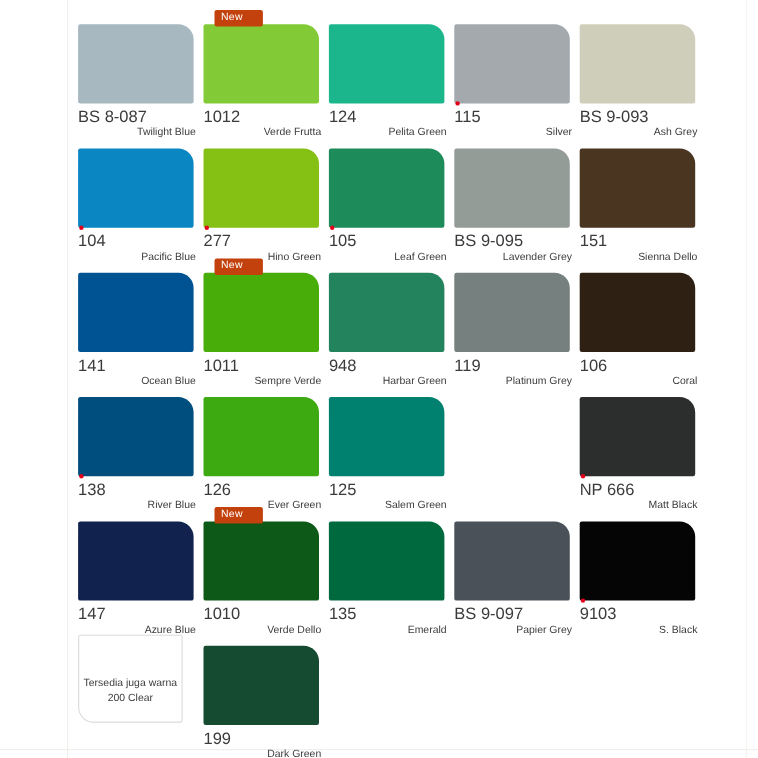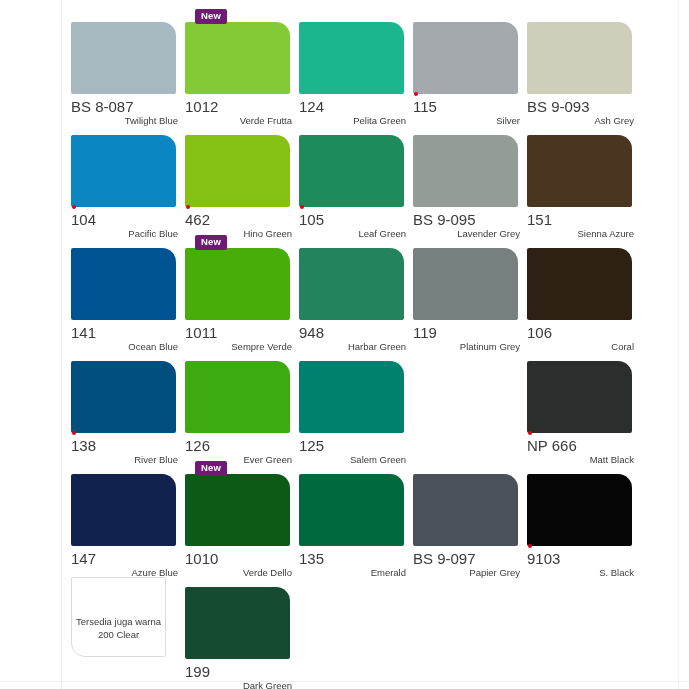--- a/index.html
+++ b/index.html
@@ -79,26 +79,26 @@
     top: 16px;
     width: 105px;
     height: 72px;
     border-radius: 2px 14px 2px 2px;
   }
 
   .newbadge {
     position: absolute;
     left: 10px;
     top: 3px;
-    background: #701a75;
+    background: #c2410c;
     color: #ffffff;
     font-size: 9.5px;
-    font-weight: bold;
+    font-weight: normal;
     line-height: 12px;
-    padding: 1px 6px 2px 6px;
+    padding: 1px 18px 2px 6px;
     border-radius: 2px;
     letter-spacing: 0.2px;
     z-index: 4;
   }
 
   .labelrow {
     position: absolute;
     left: 0;
     top: 92px;
     width: 107px;
@@ -211,21 +211,21 @@
           <div class="labelrow">
             <span class="dot"></span>
             <span class="code">104</span>
             <span class="name">Pacific Blue</span>
           </div>
         </div>
         <div class="cell c1">
           <div class="swatch" style="background: rgb(133, 192, 20);"></div>
           <div class="labelrow">
             <span class="dot"></span>
-            <span class="code">462</span>
+            <span class="code">277</span>
             <span class="name">Hino Green</span>
           </div>
         </div>
         <div class="cell c2">
           <div class="swatch" style="background: rgb(29, 140, 90);"></div>
           <div class="labelrow">
             <span class="dot"></span>
             <span class="code">105</span>
             <span class="name">Leaf Green</span>
           </div>
@@ -234,21 +234,21 @@
           <div class="swatch" style="background: rgb(148, 156, 151);"></div>
           <div class="labelrow">
             <span class="code">BS 9-095</span>
             <span class="name">Lavender Grey</span>
           </div>
         </div>
         <div class="cell c4">
           <div class="swatch" style="background: rgb(74, 53, 33);"></div>
           <div class="labelrow">
             <span class="code">151</span>
-            <span class="name">Sienna Azure</span>
+            <span class="name">Sienna Dello</span>
           </div>
         </div>
       </div>
       <div class="row">
         <div class="cell c0">
           <div class="swatch" style="background: rgb(0, 83, 146);"></div>
           <div class="labelrow">
             <span class="code">141</span>
             <span class="name">Ocean Blue</span>
           </div>

